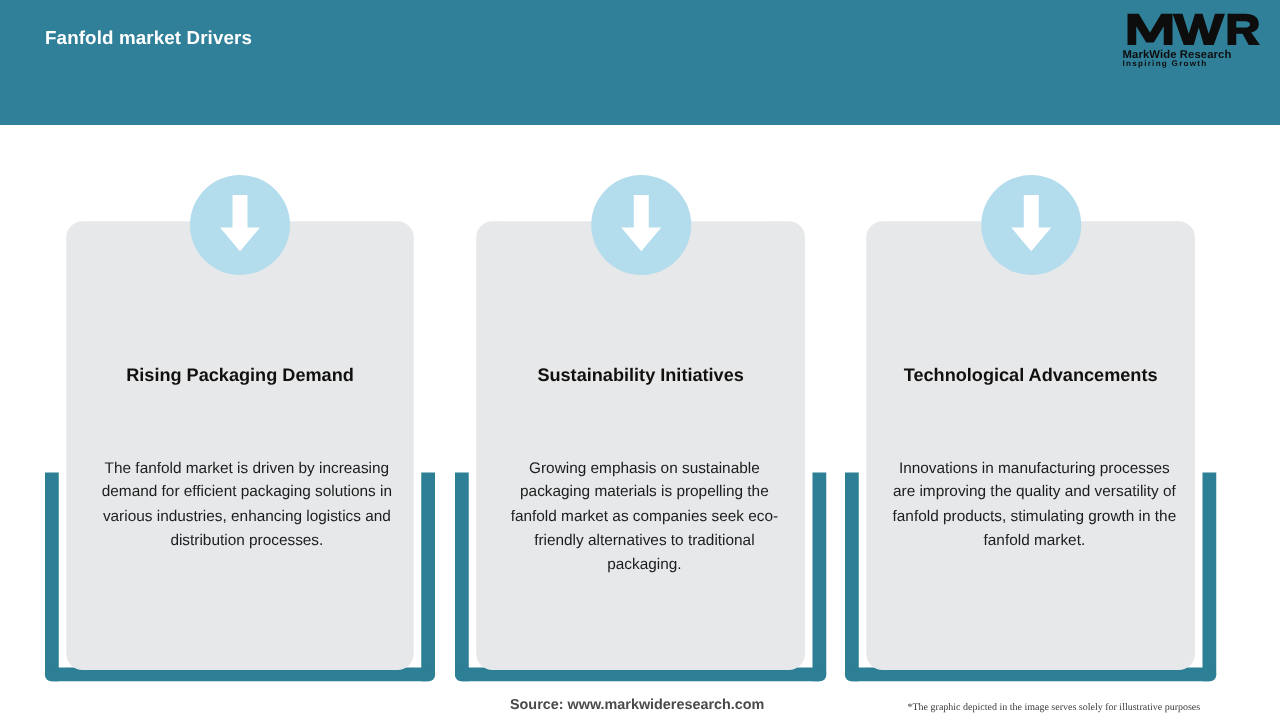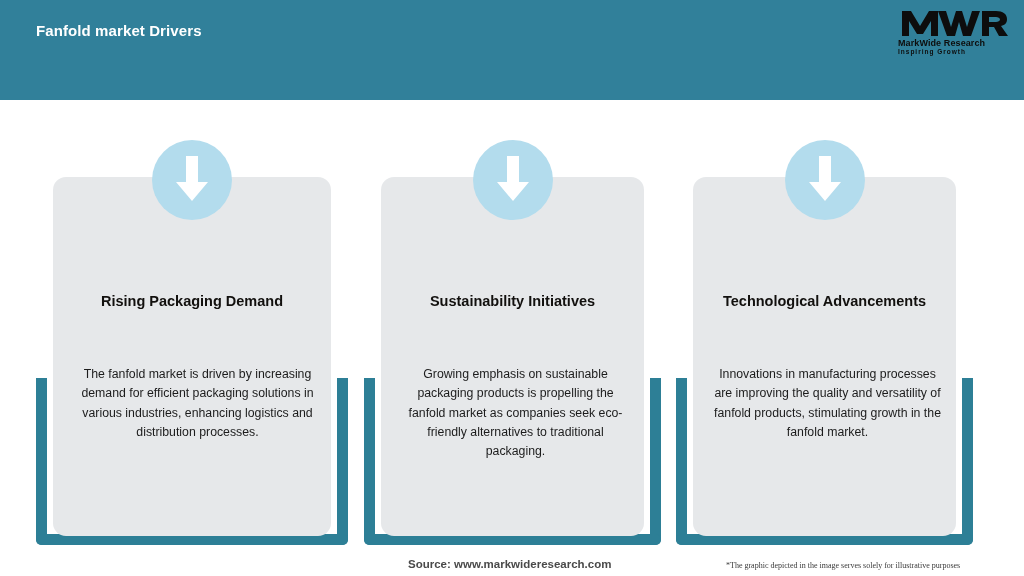--- a/index.html
+++ b/index.html
@@ -208,21 +208,21 @@
     </svg>
   </div>
 </div>
 
 <div class="card-group g2">
   <div class="frame-left"></div>
   <div class="frame-right"></div>
   <div class="frame-bottom"></div>
   <div class="card-body">
     <div class="card-title">Sustainability Initiatives</div>
-    <div class="card-text">Growing emphasis on sustainable packaging products is propelling the fanfold market as companies seek eco-friendly alternatives to traditional packaging.</div>
+    <div class="card-text">Growing emphasis on sustainable packaging materials is propelling the fanfold market as companies seek eco-friendly alternatives to traditional packaging.</div>
   </div>
   <div class="card-icon">
     <svg width="34" height="46" viewBox="0 0 34 46" xmlns="http://www.w3.org/2000/svg">
       <path d="M11 0 L23 0 L23 26 L33 26 L17 45 L1 26 L11 26 Z" fill="#ffffff"></path>
     </svg>
   </div>
 </div>
 
 <div class="card-group g3">
   <div class="frame-left"></div>

